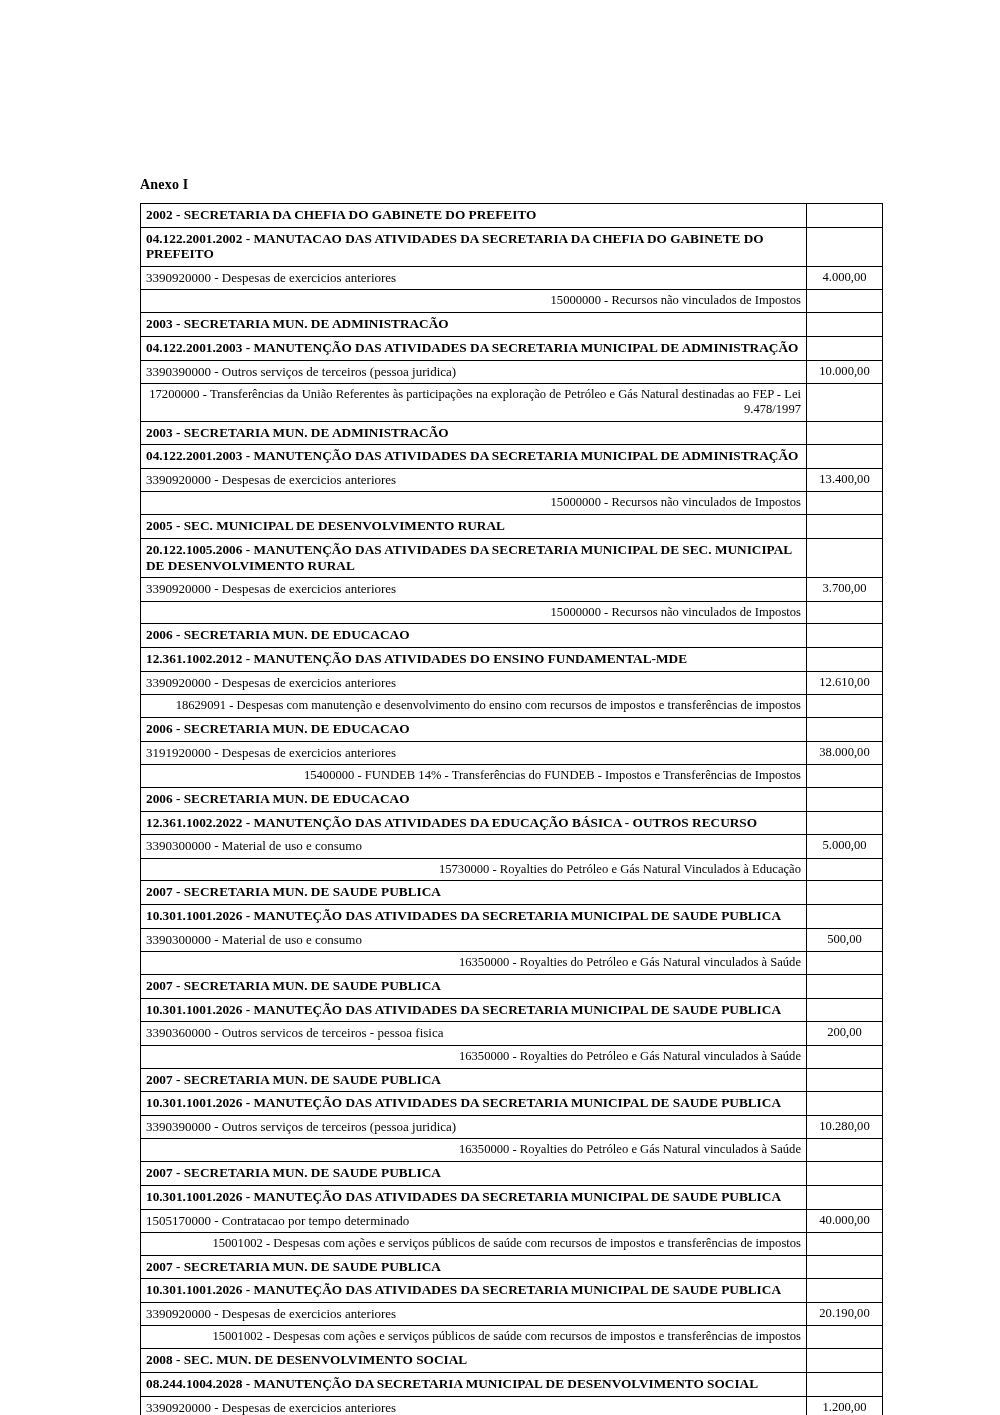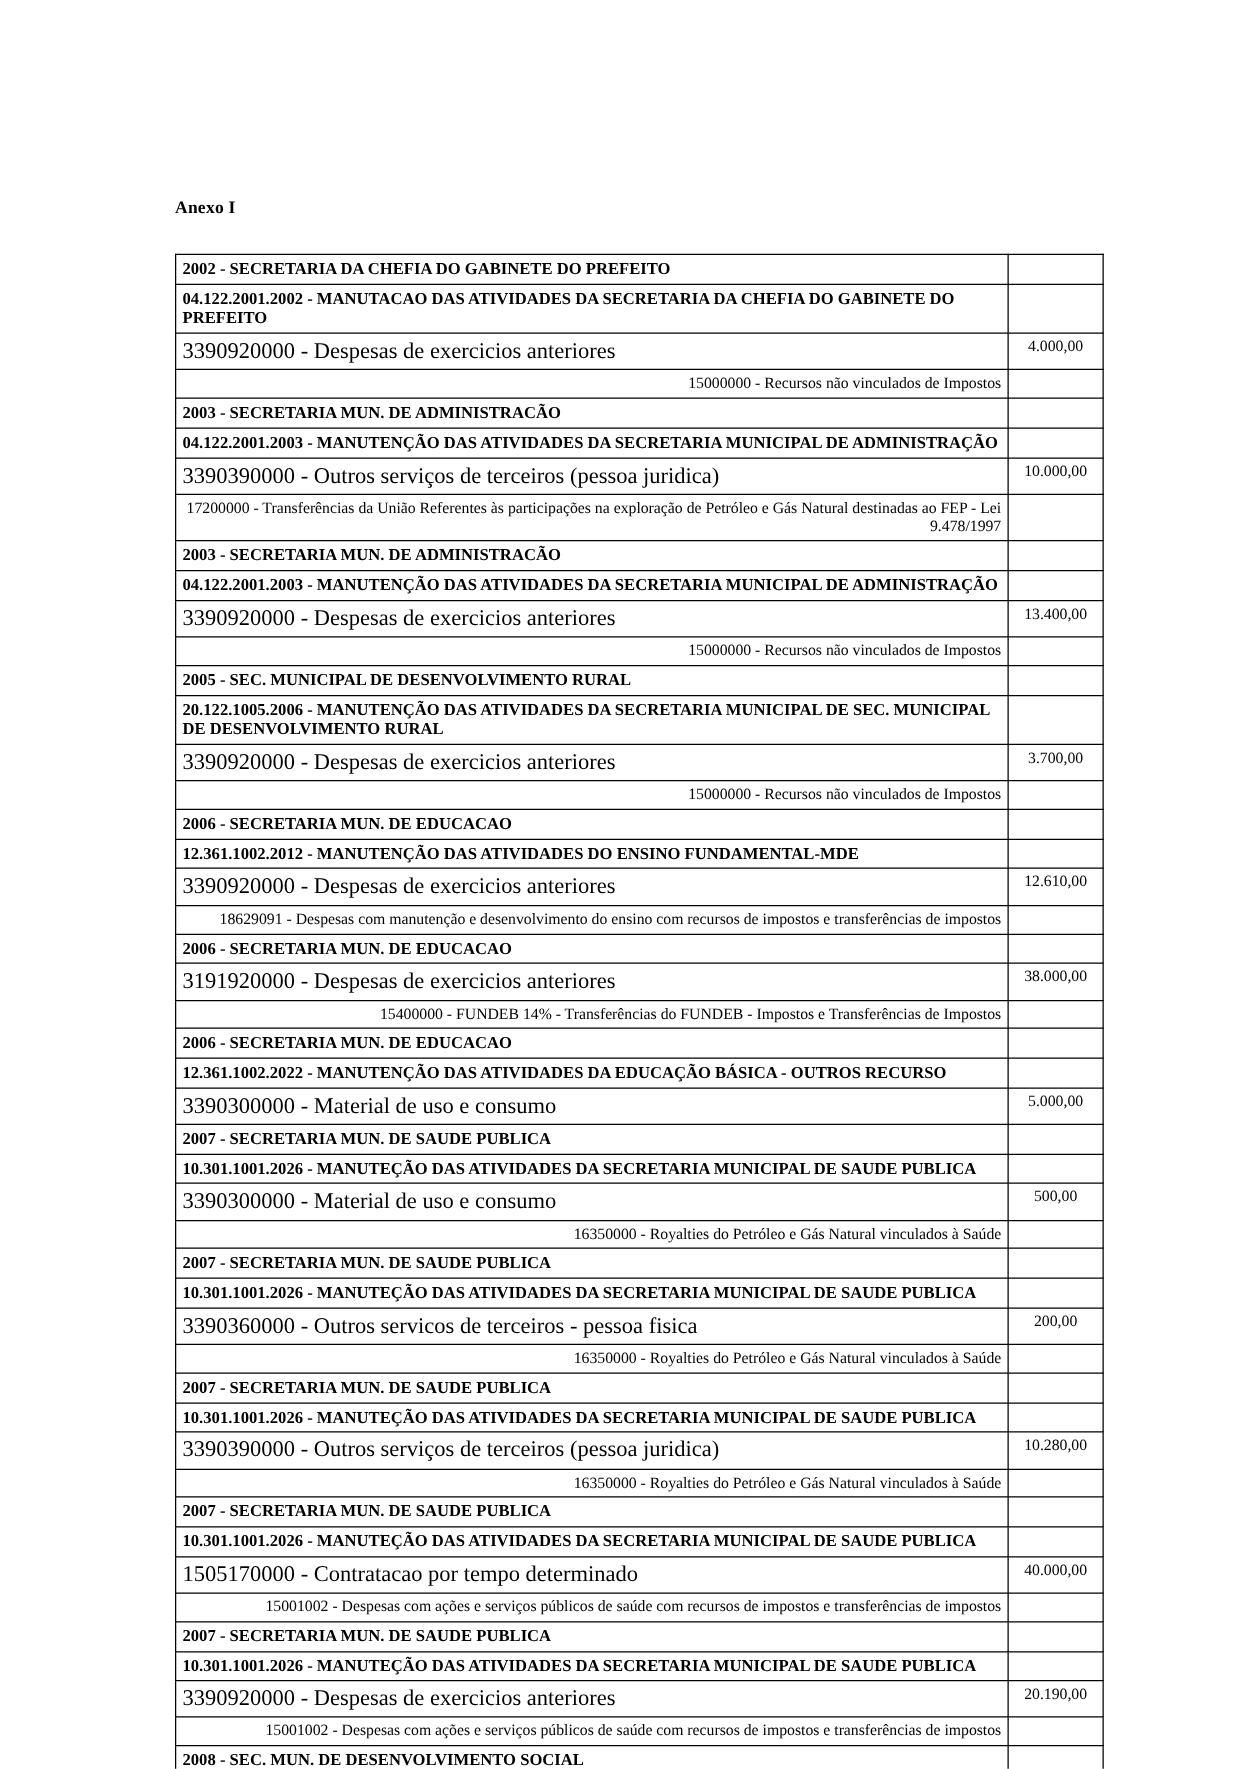--- a/index.html
+++ b/index.html
@@ -16,21 +16,21 @@
   .page {
     position: relative;
     width: 1000px;
     height: 1415px;
     box-sizing: border-box;
     padding: 0;
   }
   .doc-title {
     position: absolute;
     left: 140px;
-    top: 159px;
+    top: 177px;
     font-size: 14px;
     font-weight: bold;
     letter-spacing: 0.2px;
   }
   .table-wrap {
     position: absolute;
     left: 140px;
     top: 203px;
     width: 720px;
   }
@@ -57,21 +57,21 @@
   .r-head td.label {
     font-weight: bold;
     font-size: 13.3px;
   }
   .r-prog td.label {
     font-weight: bold;
     font-size: 13.3px;
   }
   .r-elem td.label {
     font-weight: normal;
-    font-size: 18px;
+    font-size: 13px;
   }
   .r-fonte td.label {
     font-weight: normal;
     font-size: 12.6px;
     text-align: right;
   }
   td.value {
     font-size: 12.6px;
     font-weight: normal;
   }
@@ -183,20 +183,24 @@
             <td class="value"></td>
           </tr>
           <tr class="r-prog">
             <td class="label">12.361.1002.2022 - MANUTENÇÃO DAS ATIVIDADES DA EDUCAÇÃO BÁSICA - OUTROS RECURSO</td>
             <td class="value"></td>
           </tr>
           <tr class="r-elem">
             <td class="label">3390300000 - Material de uso e consumo</td>
             <td class="value">5.000,00</td>
           </tr>
+          <tr class="r-fonte">
+            <td class="label">15730000 - Royalties do Petróleo e Gás Natural Vinculados à Educação</td>
+            <td class="value"></td>
+          </tr>
           <tr class="r-head">
             <td class="label">2007 - SECRETARIA MUN. DE SAUDE PUBLICA</td>
             <td class="value"></td>
           </tr>
           <tr class="r-prog">
             <td class="label">10.301.1001.2026 - MANUTEÇÃO DAS ATIVIDADES DA SECRETARIA MUNICIPAL DE SAUDE PUBLICA</td>
             <td class="value"></td>
           </tr>
           <tr class="r-elem">
             <td class="label">3390300000 - Material de uso e consumo</td>

